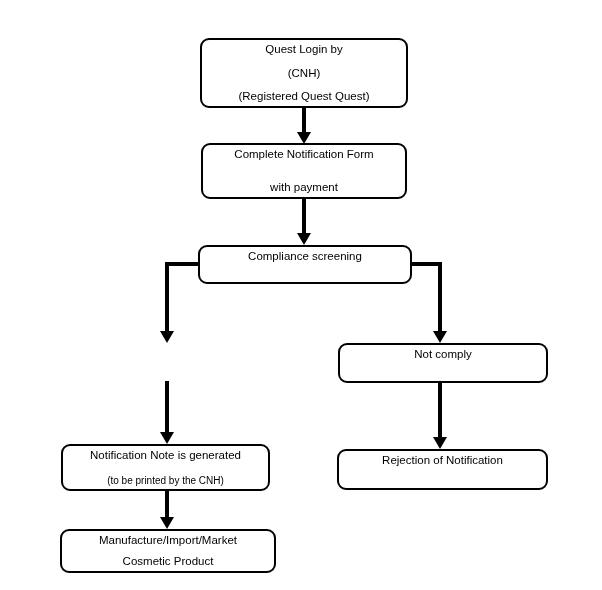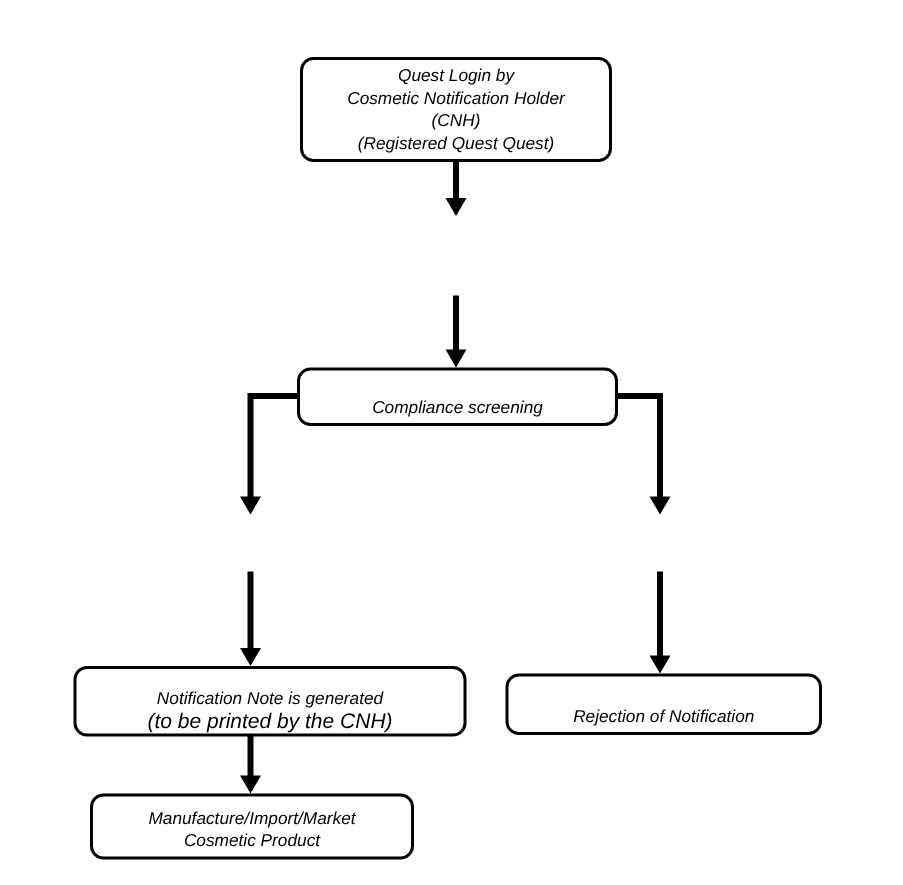--- a/index.html
+++ b/index.html
@@ -21,35 +21,34 @@
   .edge{stroke:var(--arrow);stroke-width:4;fill:none;}
   .head{fill:var(--arrow);stroke:none;}
   .node{
     position:absolute;
     box-sizing:border-box;
     background:var(--fill);
     border:2px solid var(--border);
     border-radius:9px;
     display:flex;
     flex-direction:column;
-    justify-content:flex-end;
+    justify-content:space-between;
     align-items:center;
     text-align:center;
     font-size:11.5px;
     line-height:15px;
     padding:2px 4px;
-    font-style:italic;
   }
-  .node .sub{font-size:14px;line-height:13px;}
+  .node .sub{font-size:10px;line-height:13px;}
   #n-quest-login      {left:200px;top:38px; width:208px;height:70px;}
   #n-complete-form    {left:201px;top:143px;width:206px;height:56px;}
   #n-compliance       {left:198px;top:245px;width:214px;height:39px;}
   #n-comply           {left:59px; top:343px;width:218px;height:40px;}
   #n-not-comply       {left:338px;top:343px;width:210px;height:40px;}
-  #n-notification-note{left:49px; top:444px;width:262px;height:47px;}
+  #n-notification-note{left:61px; top:444px;width:209px;height:47px;}
   #n-manufacture      {left:60px; top:529px;width:216px;height:44px;}
   #n-rejection        {left:337px;top:449px;width:211px;height:41px;}
 </style>
 </head>
 <body>
 
 <div class="canvas">
 
   <svg class="edges" viewBox="0 0 602 590" aria-hidden="true">
 
@@ -84,31 +83,37 @@
     </g>
 
     <g>
       <line class="edge" x1="440" y1="381" x2="440" y2="438"></line>
       <polygon class="head" points="433,437 447,437 440,449"></polygon>
     </g>
   </svg>
 
   <div class="node" id="n-quest-login">
     <div>Quest Login by</div>
-    <div>Cosmetic Notification Holder</div>
     <div>(CNH)</div>
     <div>(Registered Quest Quest)</div>
   </div>
 
+  <div class="node" id="n-complete-form">
+    <div>Complete Notification Form</div>
+    <div>with payment</div>
+  </div>
 
   <div class="node" id="n-compliance">
     <div>Compliance screening</div>
   </div>
 
 
+  <div class="node" id="n-not-comply">
+    <div>Not comply</div>
+  </div>
 
   <div class="node" id="n-notification-note">
     <div>Notification Note is generated</div>
     <div class="sub">(to be printed by the CNH)</div>
   </div>
 
   <div class="node" id="n-rejection">
     <div>Rejection of Notification</div>
   </div>
 

